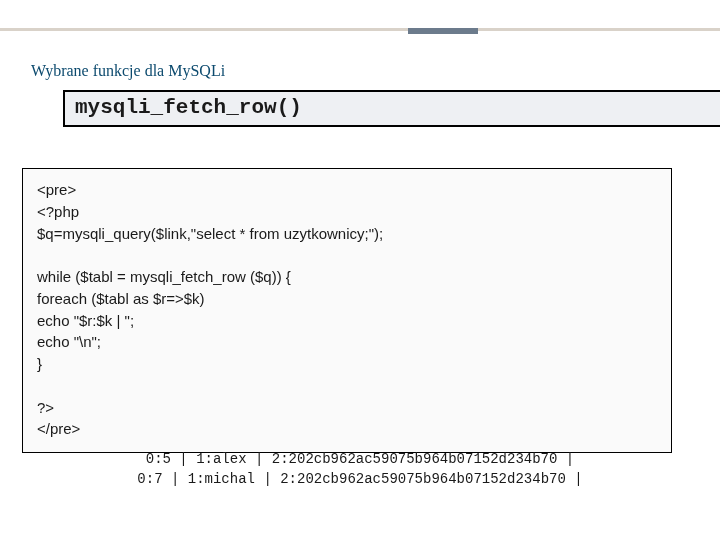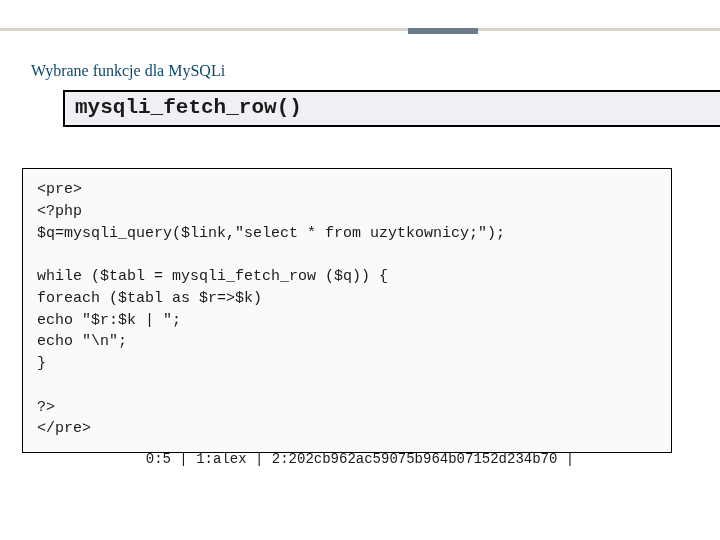--- a/index.html
+++ b/index.html
@@ -60,21 +60,21 @@
   .code-box {
     position: absolute;
     left: 22px;
     top: 168px;
     width: 650px;
     border: 1px solid #000;
     background: #fafafa;
     padding: 10px 14px 12px 14px;
   }
   .code-text {
-    font-family: Liberation Mono, monospace;
+    font-family: Liberation Sans, sans-serif;
     font-size: 15px;
     line-height: 1.45;
     color: #1a1a1a;
     white-space: pre;
   }
   .output {
     position: absolute;
     left: 0;
     top: 450px;
     width: 720px;
@@ -111,13 +111,14 @@
 echo "$r:$k | ";
 echo "\n";
 }
 
 ?&gt;
 &lt;/pre&gt;</div>
 </div>
 
 <div class="output">
   <div class="output-line">0:5 | 1:alex | 2:202cb962ac59075b964b07152d234b70 |</div>
+  <div class="output-line">0:7 | 1:michal | 2:202cb962ac59075b964b07152d234b70 |</div>
 </div>
 
 </body></html>

